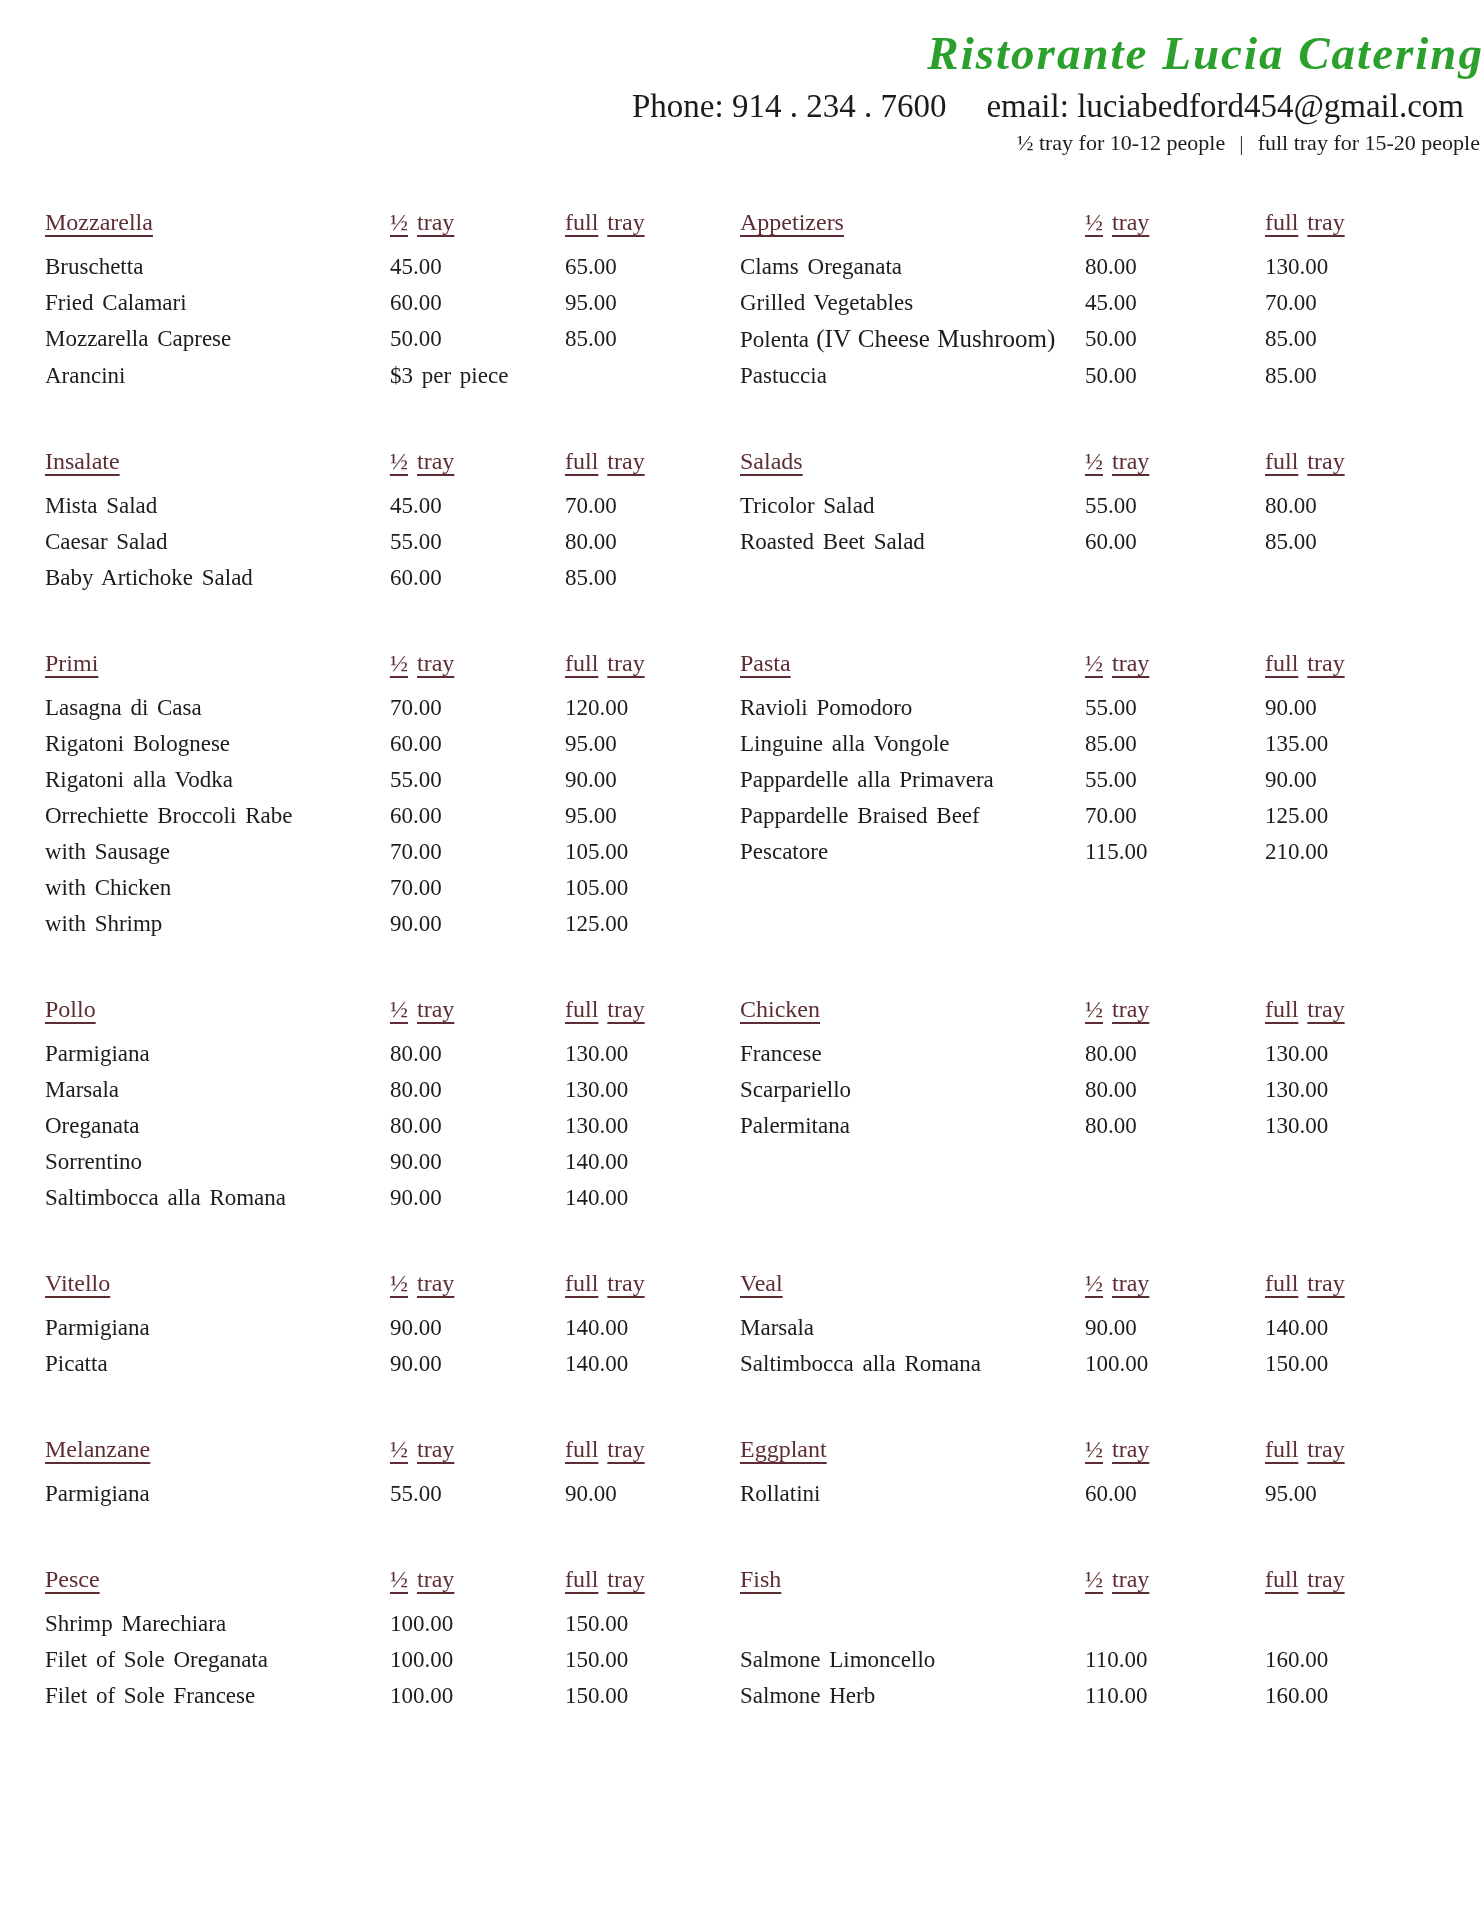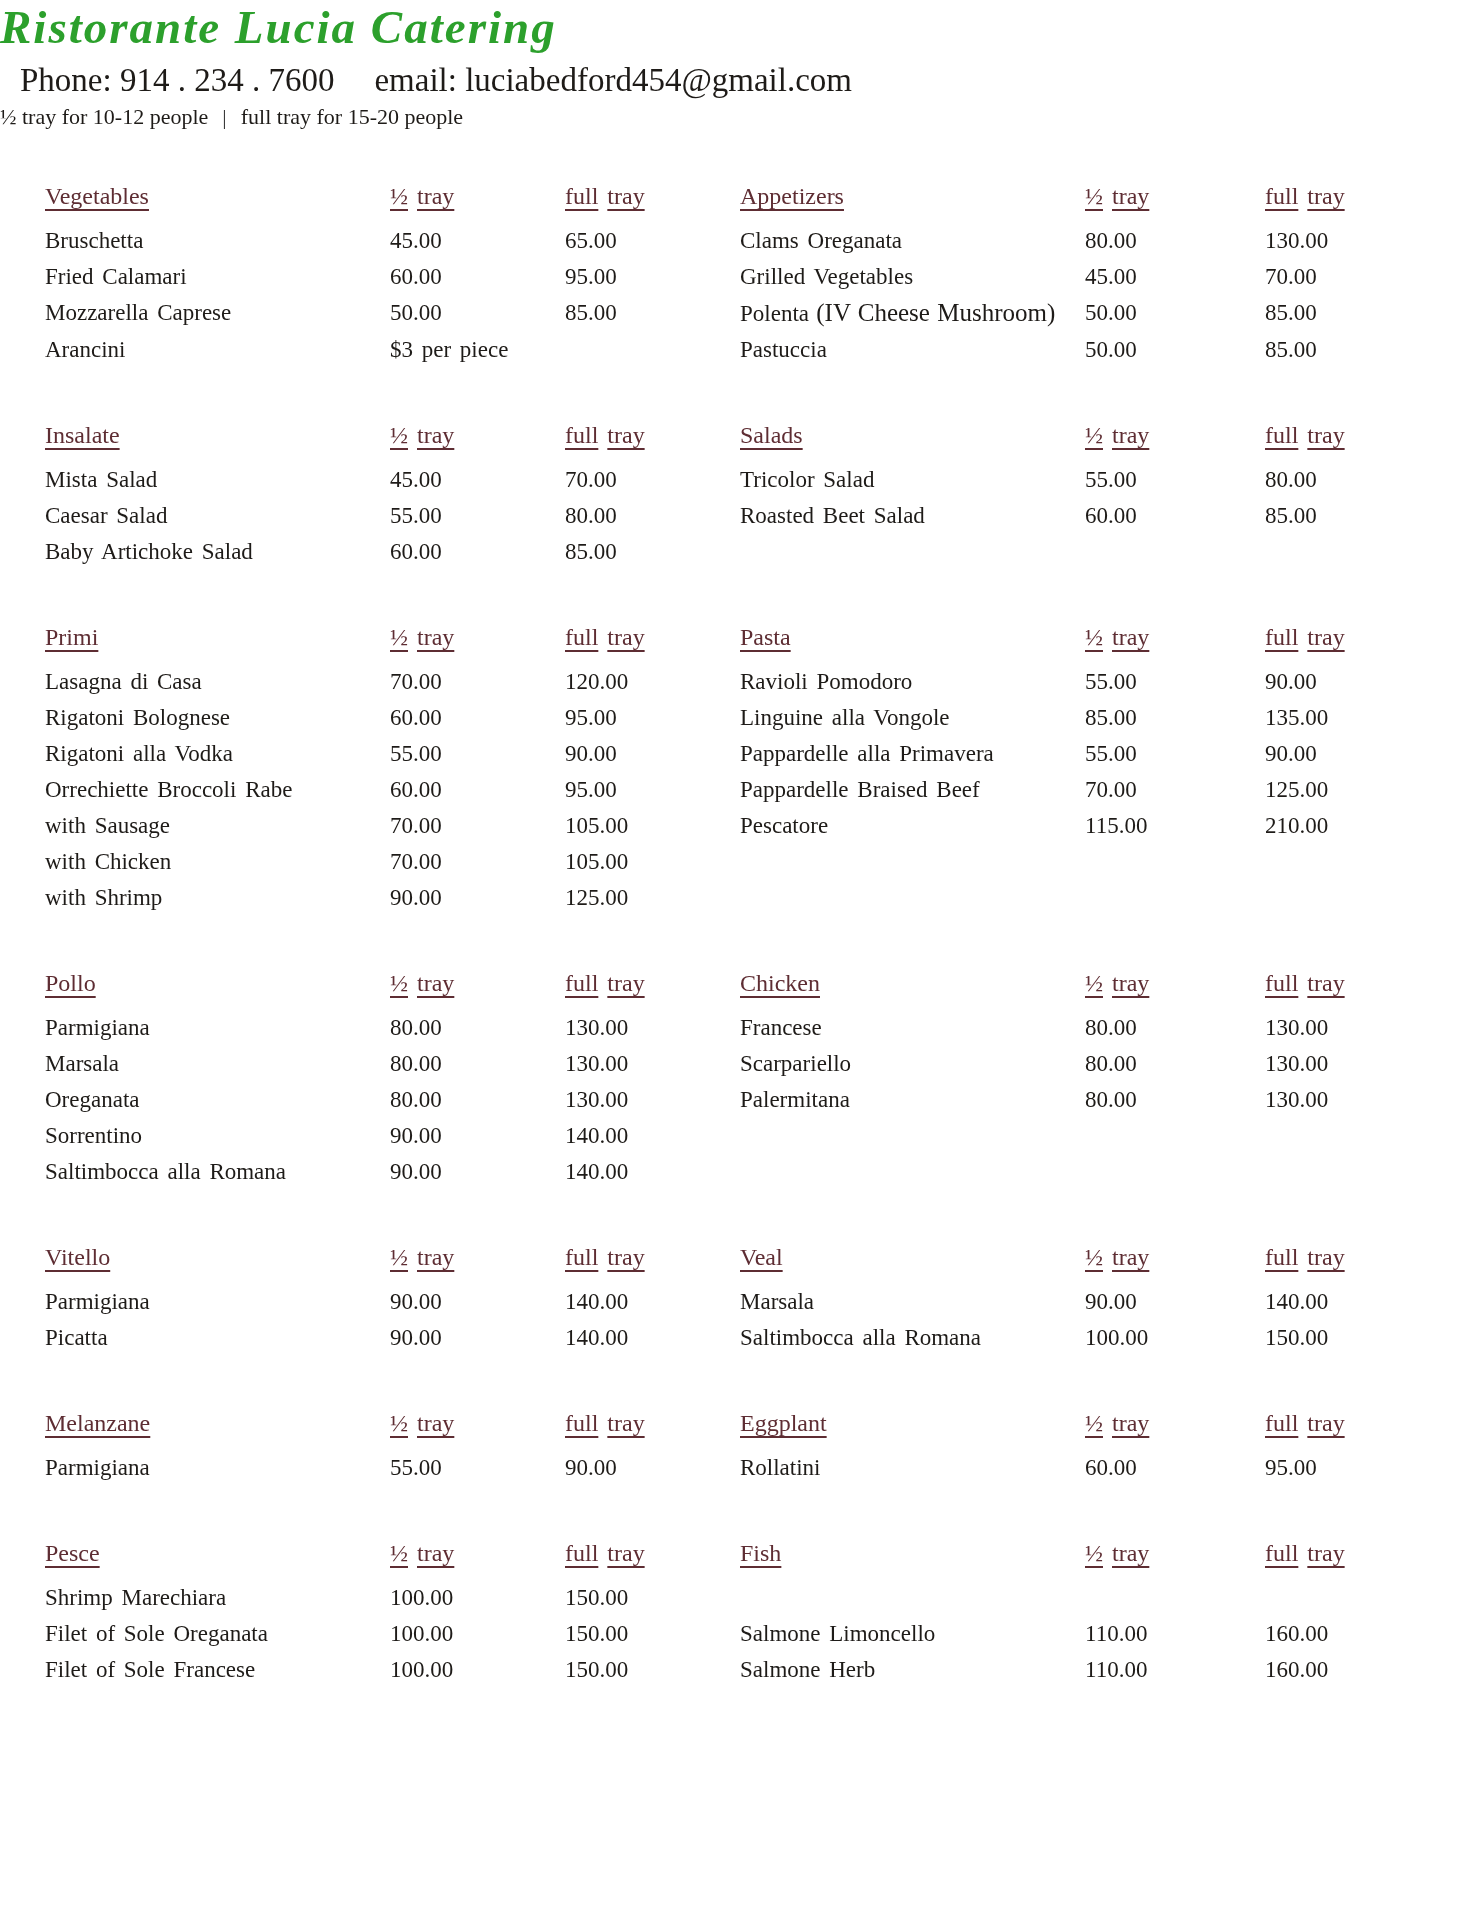--- a/index.html
+++ b/index.html
@@ -9,21 +9,21 @@
   }
   html,body{margin:0;padding:0;background:#ffffff;}
   body{
     width:1484px;height:1920px;
     font-family:"Liberation Serif","DejaVu Serif",serif;
     color:var(--ink);
     overflow:hidden;
   }
   .page{width:1484px;height:1920px;}
   
-  .hdr{text-align:left;}
+  .hdr{text-align:right;padding-top:26px;}
   .title{
     margin:0;
     font-size:47px;
     font-style:italic;
     font-weight:700;
     letter-spacing:2px;
     color:var(--green);
     line-height:1.15;
   }
   .contact{margin:8px 0 0 0;font-size:33px;line-height:1.1;}
@@ -63,21 +63,21 @@
 <body>
 
 <div class="page">
   <header class="hdr">
     <h1 class="title">Ristorante Lucia Catering</h1>
     <p class="contact"><span class="c-item"><span>Phone:</span> <span>914 . 234 . 7600</span></span><span class="c-item"><span>email:</span> <span>luciabedford454@gmail.com</span></span></p>
     <p class="trayline"><span>½ tray for 10-12 people</span><span class="div">|</span><span>full tray for 15-20 people</span></p>
   </header>
   <main class="menu">
       <section class="pair">
-        <div class="cell sec-title"><span class="uw">Vegetables</span></div>
+        <div class="cell sec-title"><span class="uw">Mozzarella</span></div>
         <div class="cell price-head"><span class="uw">½</span> <span class="uw">tray</span></div>
         <div class="cell price-head"><span class="uw">full</span> <span class="uw">tray</span></div>
         <div class="cell sec-title"><span class="uw">Appetizers</span></div>
         <div class="cell price-head"><span class="uw">½</span> <span class="uw">tray</span></div>
         <div class="cell price-head"><span class="uw">full</span> <span class="uw">tray</span></div>
         <div class="cell item-name">Bruschetta</div>
         <div class="cell price">45.00</div>
         <div class="cell price">65.00</div>
         <div class="cell item-name">Clams Oreganata</div>
         <div class="cell price">80.00</div>

